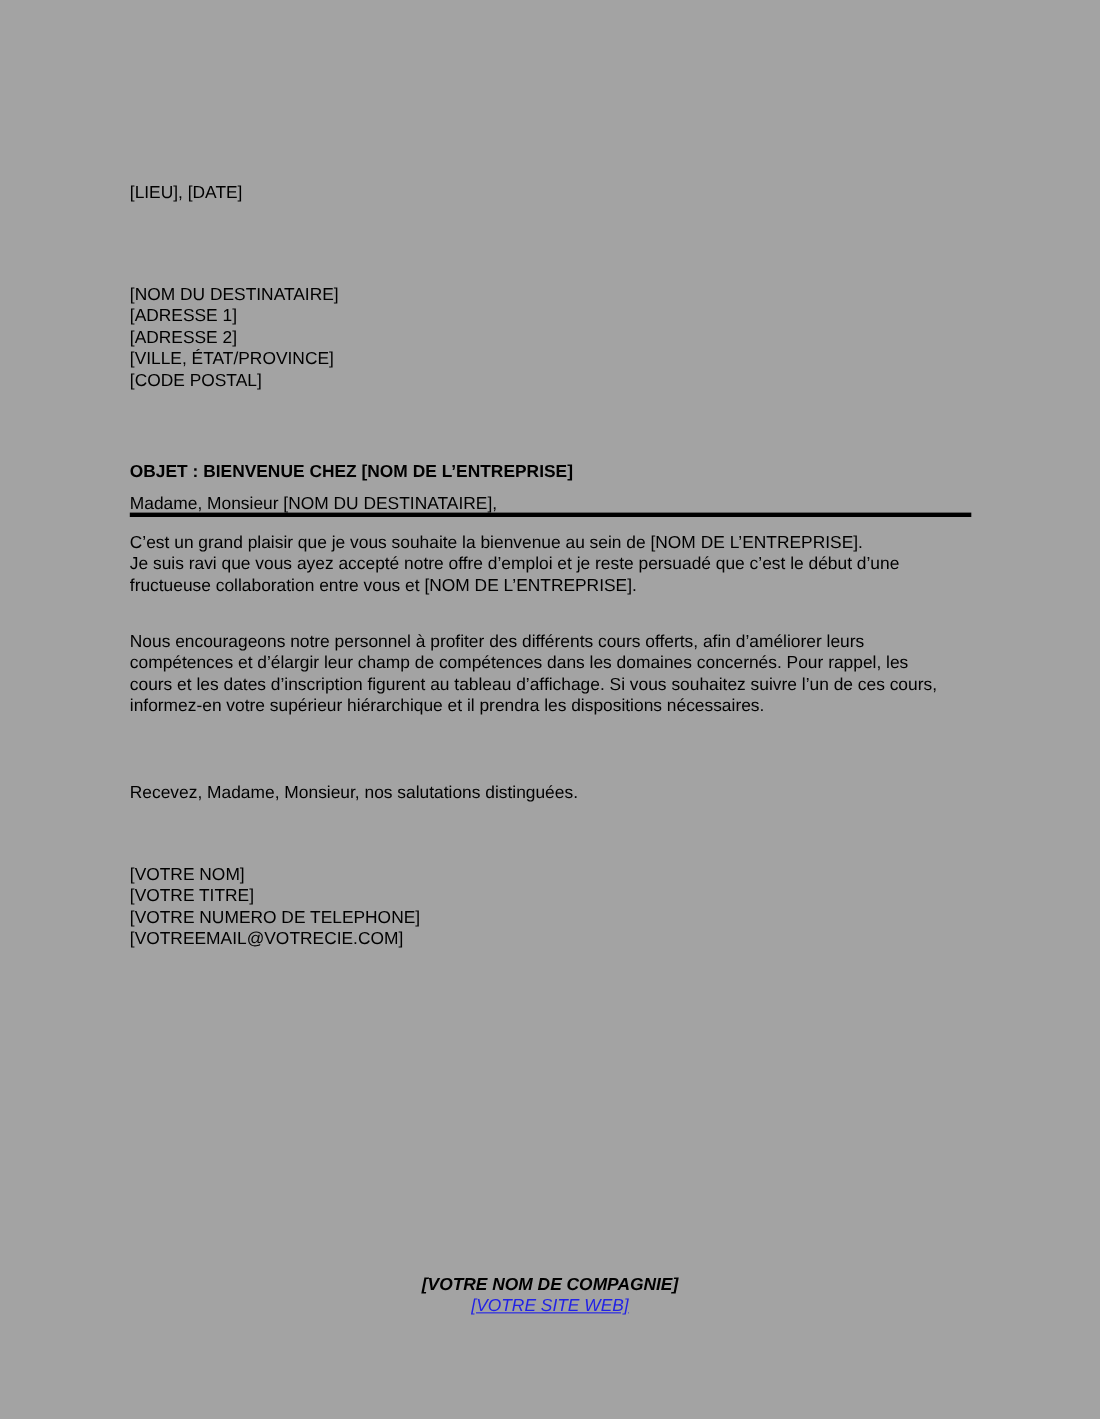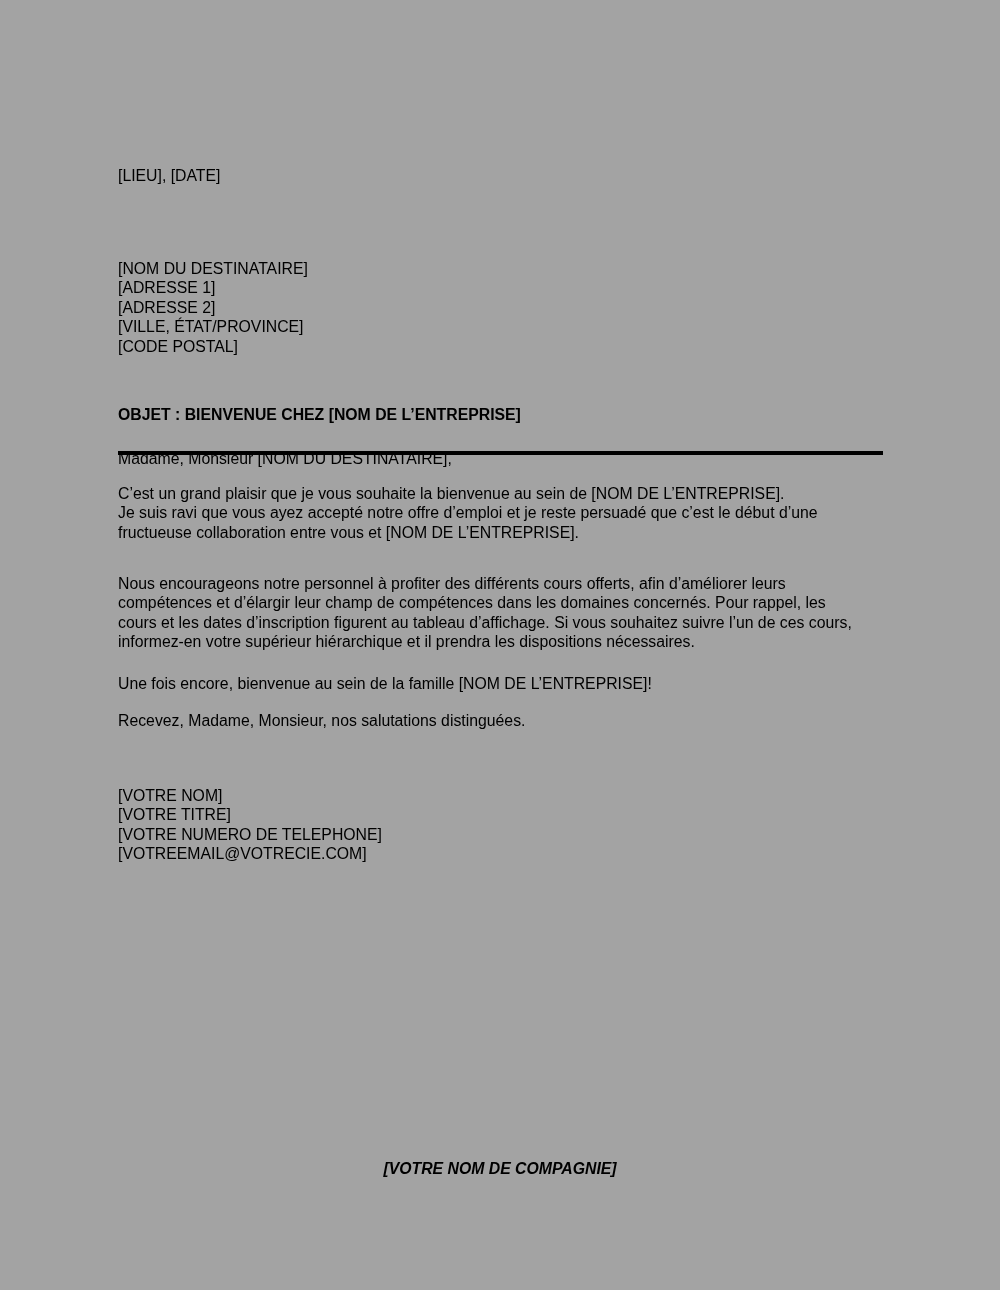--- a/index.html
+++ b/index.html
@@ -16,21 +16,21 @@
     overflow: hidden;
   }
   .block {
     position: absolute;
     left: 118px;
     width: 810px;
     white-space: pre-line;
   }
   .dateline      { top: 166px; }
   .recipient     { top: 224px; margin-top: 35px; }
-  .subject-block { top: 386px; width: 765px; }
+  .subject-block { top: 401px; width: 765px; }
   .subject-text  { font-weight: bold; white-space: pre-line; }
   .subject-rule  { margin-top: 7px; height: 4px; background: #000000; width: 765px; }
   .salutation    { top: 449px; }
   .para1         { top: 484px; }
   .para2         { top: 562px; margin-top: 12px; }
   .closing1      { top: 674px; }
   .closing2      { top: 711px; }
   .signature     { top: 786px; }
   .footer {
     position: absolute;
@@ -70,26 +70,28 @@
 Je suis ravi que vous ayez accepté notre offre d’emploi et je reste persuadé que c’est le début d’une
 fructueuse collaboration entre vous et [NOM DE L’ENTREPRISE].</div>
 
   <div class="block salutation">Madame, Monsieur [NOM DU DESTINATAIRE],</div>
 
   <div class="block para2">Nous encourageons notre personnel à profiter des différents cours offerts, afin d’améliorer leurs
 compétences et d’élargir leur champ de compétences dans les domaines concernés. Pour rappel, les
 cours et les dates d’inscription figurent au tableau d’affichage. Si vous souhaitez suivre l’un de ces cours,
 informez-en votre supérieur hiérarchique et il prendra les dispositions nécessaires.</div>
 
-  <div class="block closing1">Une fois encore, bienvenue au sein de la famille [NOM DE L’ENTREPRISE]!</div>
 
   <div class="block closing2">Recevez, Madame, Monsieur, nos salutations distinguées.</div>
 
   <div class="block signature">[VOTRE NOM]
 [VOTRE TITRE]
 [VOTRE NUMERO DE TELEPHONE]
 [VOTREEMAIL@VOTRECIE.COM]</div>
 
   <div class="footer">
     <div class="company">[VOTRE NOM DE COMPAGNIE]</div>
+    <div>
+      <a>[VOTRE SITE WEB]</a>
+    </div>
   </div>
 
 </div>
 
 </body></html>

